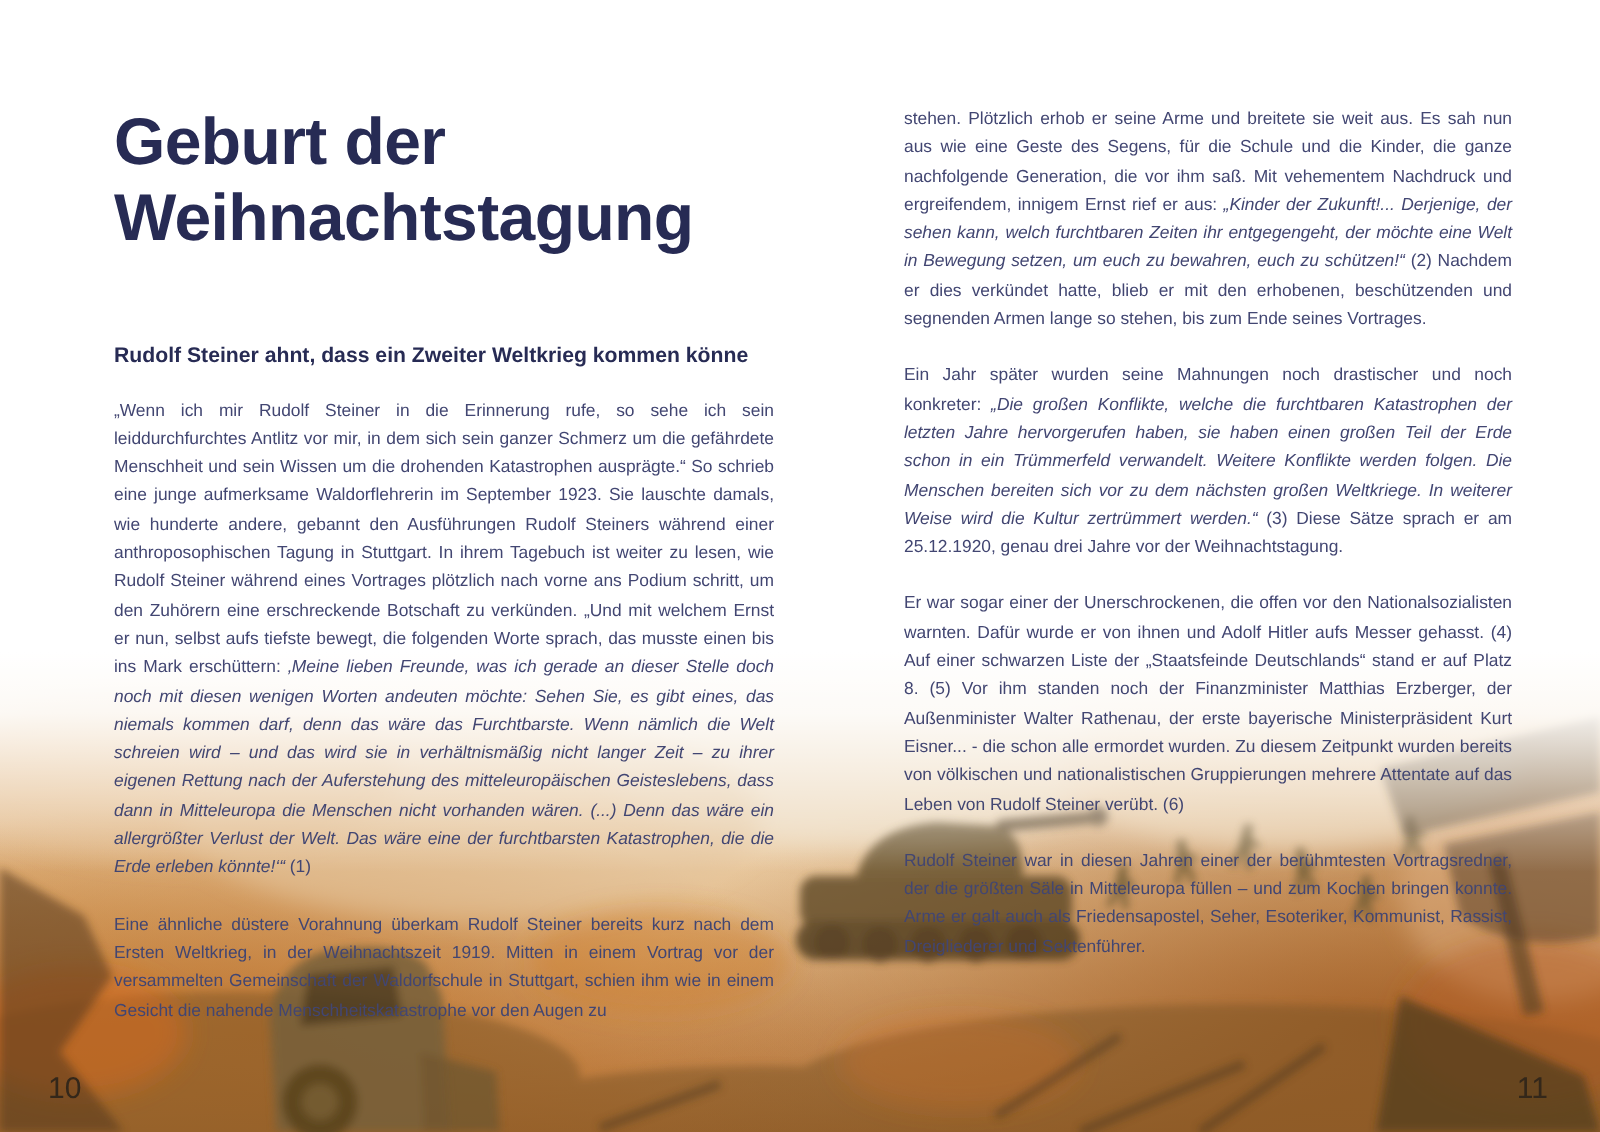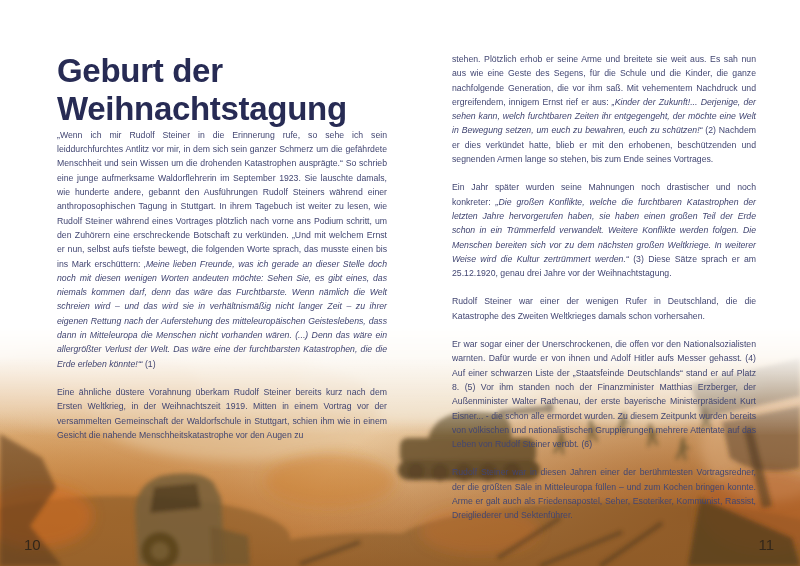--- a/index.html
+++ b/index.html
@@ -131,31 +131,31 @@
         <line x1="600" y1="240" x2="662" y2="197"></line>
         <line x1="540" y1="240" x2="622" y2="206"></line>
         <line x1="300" y1="238" x2="360" y2="216"></line>
       </g>
     </svg>
     <div class="hero-fade"></div>
   </div>
 
   <div class="page-left">
     <h1 class="title">Geburt der Weihnachtstagung</h1>
+    <h2 class="subheading">Rudolf Steiner ahnt, dass ein Zweiter Weltkrieg kommen könne</h2>
     <div class="col">
         <p><span>„Wenn ich mir Rudolf Steiner in die Erinnerung rufe, so sehe ich sein leiddurchfurchtes Antlitz vor mir, in dem sich sein ganzer Schmerz um die gefährdete Menschheit und sein Wissen um die drohenden Katastrophen ausprägte.“ So schrieb eine junge aufmerksame Waldorflehrerin im September 1923. Sie lauschte damals, wie hunderte andere, gebannt den Ausführungen Rudolf Steiners während einer anthroposophischen Tagung in Stuttgart. In ihrem Tagebuch ist weiter zu lesen, wie Rudolf Steiner während eines Vortrages plötzlich nach vorne ans Podium schritt, um den Zuhörern eine erschreckende Botschaft zu verkünden. „Und mit welchem Ernst er nun, selbst aufs tiefste bewegt, die folgenden Worte sprach, das musste einen bis ins Mark erschüttern: </span><span class="it">‚Meine lieben Freunde, was ich gerade an dieser Stelle doch noch mit diesen wenigen Worten andeuten möchte: Sehen Sie, es gibt eines, das niemals kommen darf, denn das wäre das Furchtbarste. Wenn nämlich die Welt schreien wird – und das wird sie in verhältnismäßig nicht langer Zeit – zu ihrer eigenen Rettung nach der Auferstehung des mitteleuropäischen Geisteslebens, dass dann in Mitteleuropa die Menschen nicht vorhanden wären. (...) Denn das wäre ein allergrößter Verlust der Welt. Das wäre eine der furchtbarsten Katastrophen, die die Erde erleben könnte!‘“ </span><span>(1)</span></p>
         <p><span>Eine ähnliche düstere Vorahnung überkam Rudolf Steiner bereits kurz nach dem Ersten Weltkrieg, in der Weihnachtszeit 1919. Mitten in einem Vortrag vor der versammelten Gemeinschaft der Waldorfschule in Stuttgart, schien ihm wie in einem Gesicht die nahende Menschheitskatastrophe vor den Augen zu</span></p>
       </div>
   </div>
 
   <div class="page-right">
     <div class="col">
         <p><span>stehen. Plötzlich erhob er seine Arme und breitete sie weit aus. Es sah nun aus wie eine Geste des Segens, für die Schule und die Kinder, die ganze nachfolgende Generation, die vor ihm saß. Mit vehementem Nachdruck und ergreifendem, innigem Ernst rief er aus: </span><span class="it">„Kinder der Zukunft!... Derjenige, der sehen kann, welch furchtbaren Zeiten ihr entgegengeht, der möchte eine Welt in Bewegung setzen, um euch zu bewahren, euch zu schützen!“ </span><span>(2) Nachdem er dies verkündet hatte, blieb er mit den erhobenen, beschützenden und segnenden Armen lange so stehen, bis zum Ende seines Vortrages.</span></p>
         <p><span>Ein Jahr später wurden seine Mahnungen noch drastischer und noch konkreter: </span><span class="it">„Die großen Konflikte, welche die furchtbaren Katastrophen der letzten Jahre hervorgerufen haben, sie haben einen großen Teil der Erde schon in ein Trümmerfeld verwandelt. Weitere Konflikte werden folgen. Die Menschen bereiten sich vor zu dem nächsten großen Weltkriege. In weiterer Weise wird die Kultur zertrümmert werden.“ </span><span>(3) Diese Sätze sprach er am 25.12.1920, genau drei Jahre vor der Weihnachtstagung.</span></p>
-        <p><span>Rudolf Steiner war einer der wenigen Rufer in Deutschland, die die Katastrophe des Zweiten Weltkrieges damals schon vorhersahen.</span></p>
         <p><span>Er war sogar einer der Unerschrockenen, die offen vor den Nationalsozialisten warnten. Dafür wurde er von ihnen und Adolf Hitler aufs Messer gehasst. (4) Auf einer schwarzen Liste der „Staatsfeinde Deutschlands“ stand er auf Platz 8. (5) Vor ihm standen noch der Finanzminister Matthias Erzberger, der Außenminister Walter Rathenau, der erste bayerische Ministerpräsident Kurt Eisner... - die schon alle ermordet wurden. Zu diesem Zeitpunkt wurden bereits von völkischen und nationalistischen Gruppierungen mehrere Attentate auf das Leben von Rudolf Steiner verübt. (6)</span></p>
         <p><span>Rudolf Steiner war in diesen Jahren einer der berühmtesten Vortragsredner, der die größten Säle in Mitteleuropa füllen – und zum Kochen bringen konnte. Arme er galt auch als Friedensapostel, Seher, Esoteriker, Kommunist, Rassist, Dreigliederer und Sektenführer.</span></p>
       </div>
   </div>
 
   <div class="pageno left">10</div>
   <div class="pageno right">11</div>
 
 </div>
 

